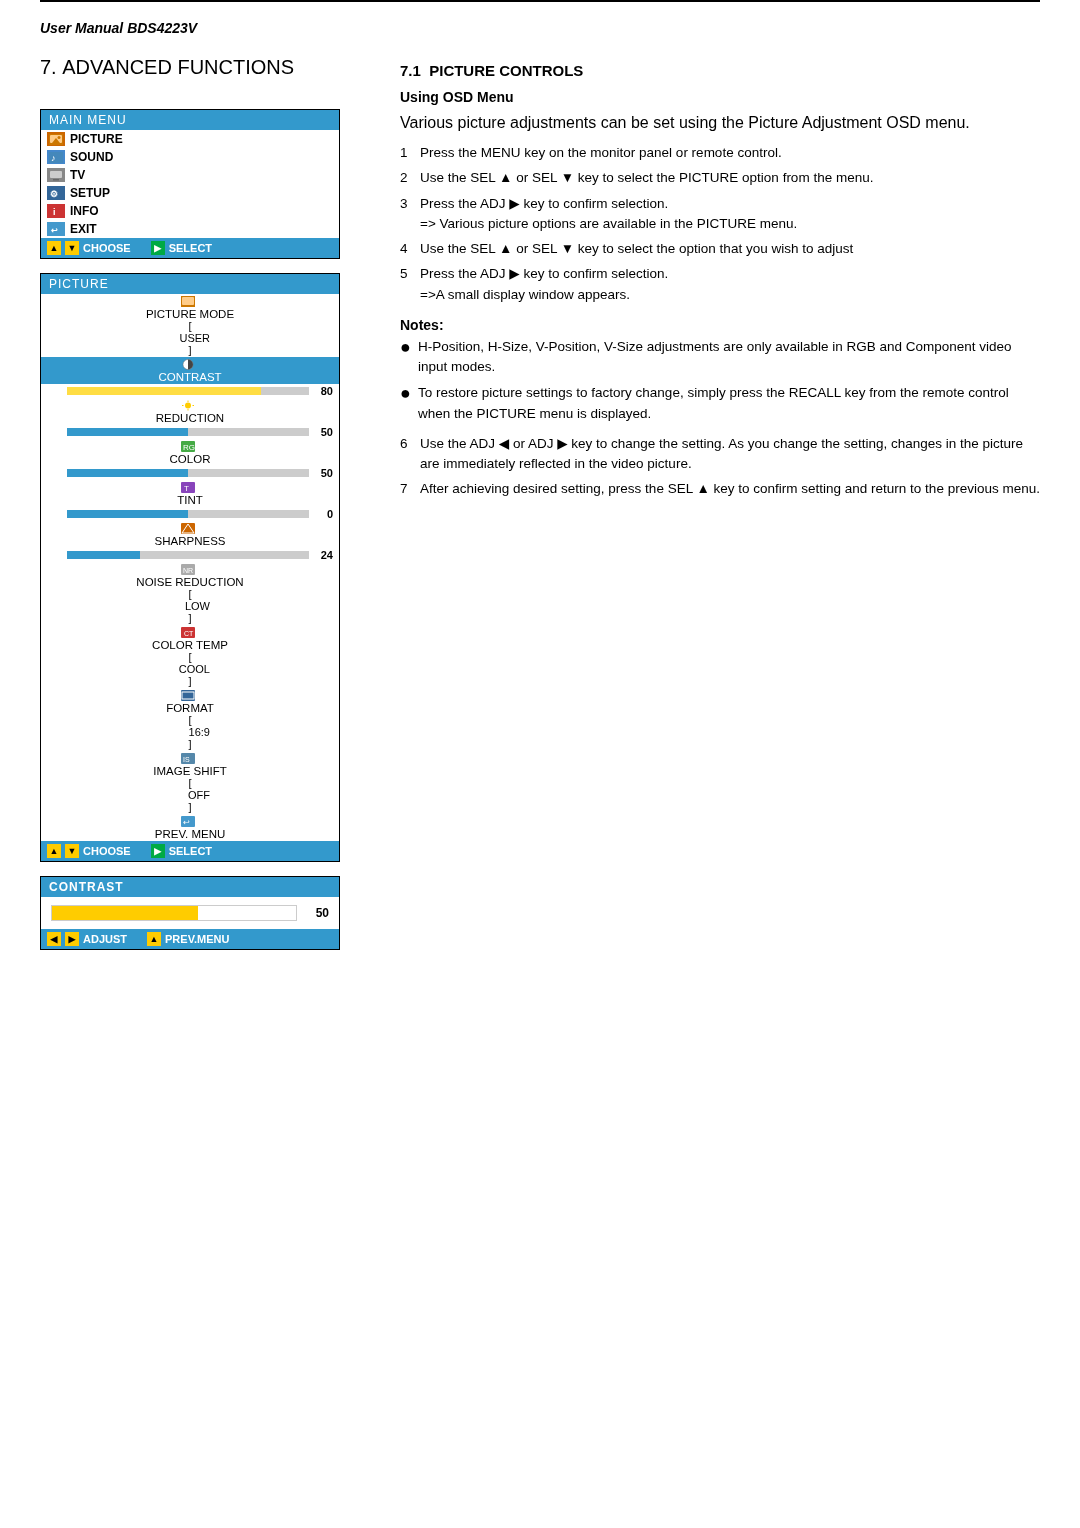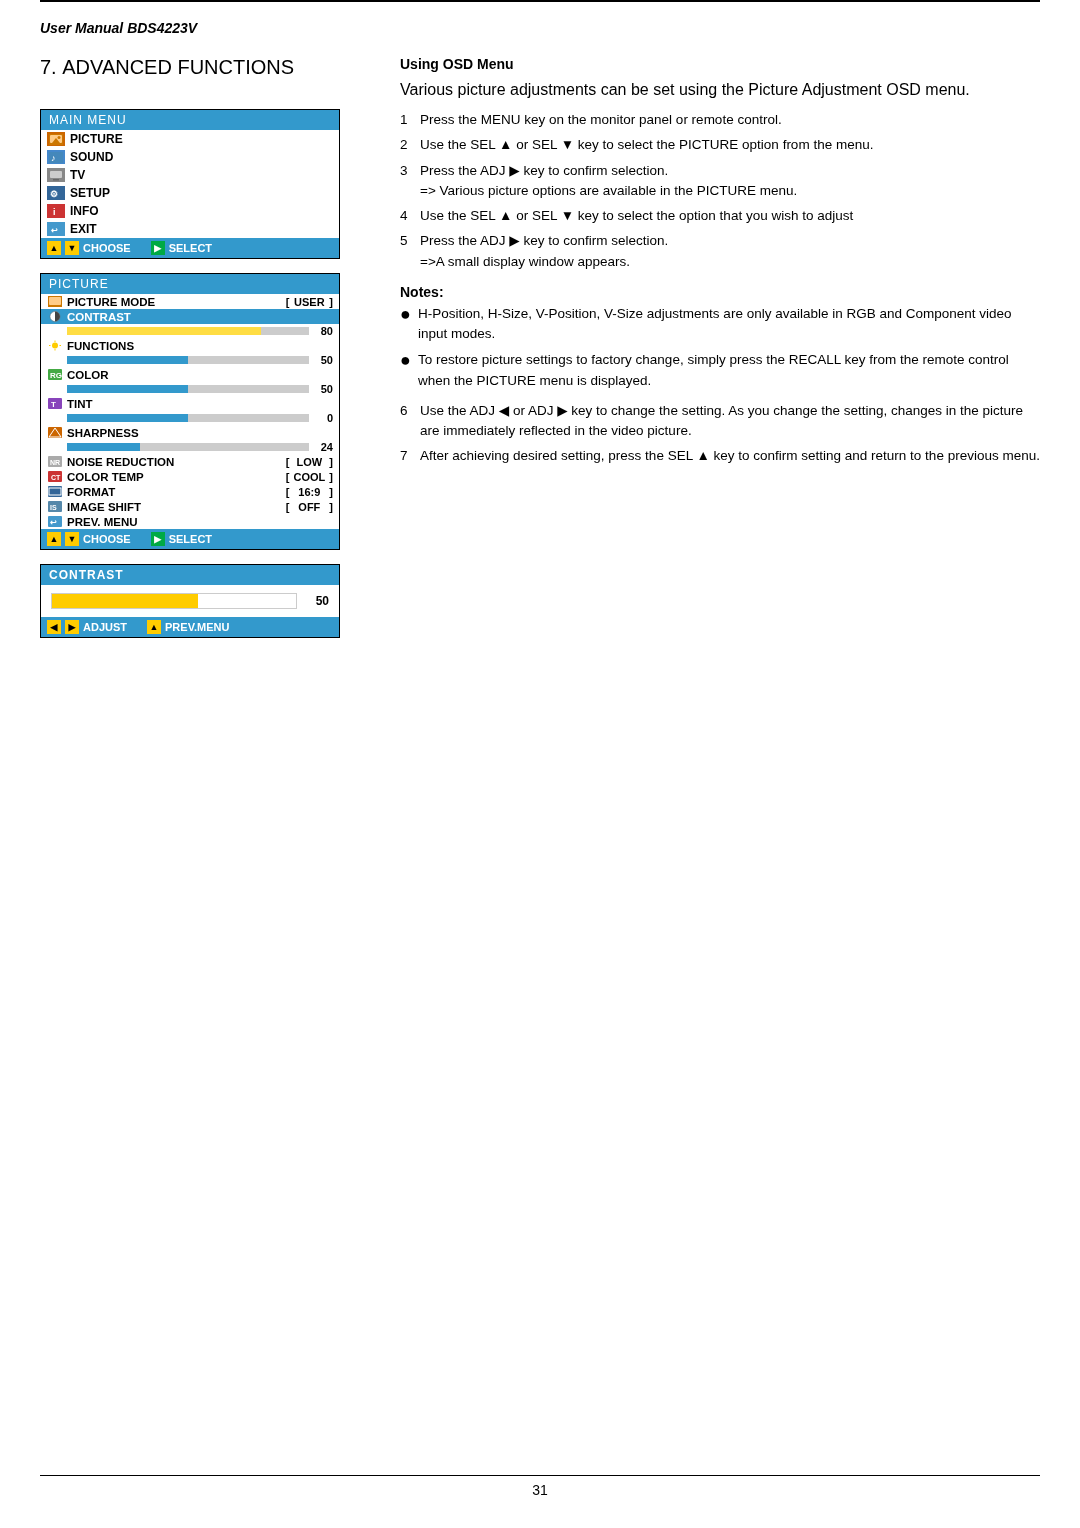--- a/index.html
+++ b/index.html
@@ -138,21 +138,22 @@
       background: #00aa44;
       color: #fff;
     }
 
     
     .picture-menu-item {
       display: flex;
       align-items: center;
       padding: 1.5px 6px;
       font-size: 11.5px;
-      font-weight: bold;
+      font-weight: normal;
+      flex-direction: column;
     }
 
     .pm-icon {
       width: 16px;
       height: 12px;
       margin-right: 4px;
       display: inline-flex;
       align-items: center;
       justify-content: center;
       font-size: 8px;
@@ -160,21 +161,21 @@
     }
 
     .pm-label { flex: 1; }
 
     .pm-bracket { color: #000; font-size: 11px; }
 
     .pm-value {
       color: #000;
       font-size: 11px;
       min-width: 40px;
-      text-align: center;
+      text-align: right;
     }
 
     .pm-bar-row {
       display: flex;
       align-items: center;
       padding: 1px 6px 1px 26px;
     }
 
     .pm-bar-container {
       flex: 1;
@@ -478,21 +479,21 @@
         <div class="picture-menu-item">
           <span class="pm-icon">
             <svg width="14" height="11" viewBox="0 0 14 11">
                 <circle cx="7" cy="5.5" r="3" fill="#ffcc00"></circle>
                 <line x1="7" y1="0.5" x2="7" y2="2" stroke="#ffcc00" stroke-width="1"></line>
                 <line x1="7" y1="9" x2="7" y2="10.5" stroke="#ffcc00" stroke-width="1"></line>
                 <line x1="1" y1="5.5" x2="2.5" y2="5.5" stroke="#ffcc00" stroke-width="1"></line>
                 <line x1="11.5" y1="5.5" x2="13" y2="5.5" stroke="#ffcc00" stroke-width="1"></line>
               </svg>
           </span>
-          <span class="pm-label">FUNCTIONS</span>
+          <span class="pm-label">REDUCTION</span>
         </div>
         <div class="pm-bar-row">
           <div class="pm-bar-container">
             <div class="pm-bar-fill" style="width:50%;background:#3399cc;"></div>
           </div>
           <span class="pm-num">50</span>
         </div>
 
         <div class="picture-menu-item">
           <span class="pm-icon">
@@ -635,20 +636,23 @@
             <span class="nav-arrow">▲</span>
             <span>PREV.MENU</span>
           </div>
         </div>
       </div>
 
     </div>
 
     <div class="right-col">
 
+      <div class="section-heading">
+        <span>7.1</span>&nbsp;&nbsp;<span>PICTURE CONTROLS</span>
+      </div>
 
 
       <div class="using-osd-heading">Using OSD Menu</div>
 
       <p class="body-text">Various picture adjustments can be set using the Picture Adjustment OSD menu.</p>
 
       <ol class="numbered-list">
         <li>
           <span class="list-num">1</span>
           <span class="list-text">Press the MENU key on the monitor panel or remote control.</span>
@@ -691,18 +695,14 @@
         </li>
         <li>
           <span class="list-num">7</span>
           <span class="list-text">After achieving desired setting, press the SEL ▲ key to confirm setting and return to the previous menu.</span>
         </li>
       </ol>
 
     </div>
   </div>
 
-  <div class="bottom-area">
-    <div class="bottom-rule"></div>
-    <div class="page-number">31</div>
-  </div>
 
 </div>
 
 </body></html>

